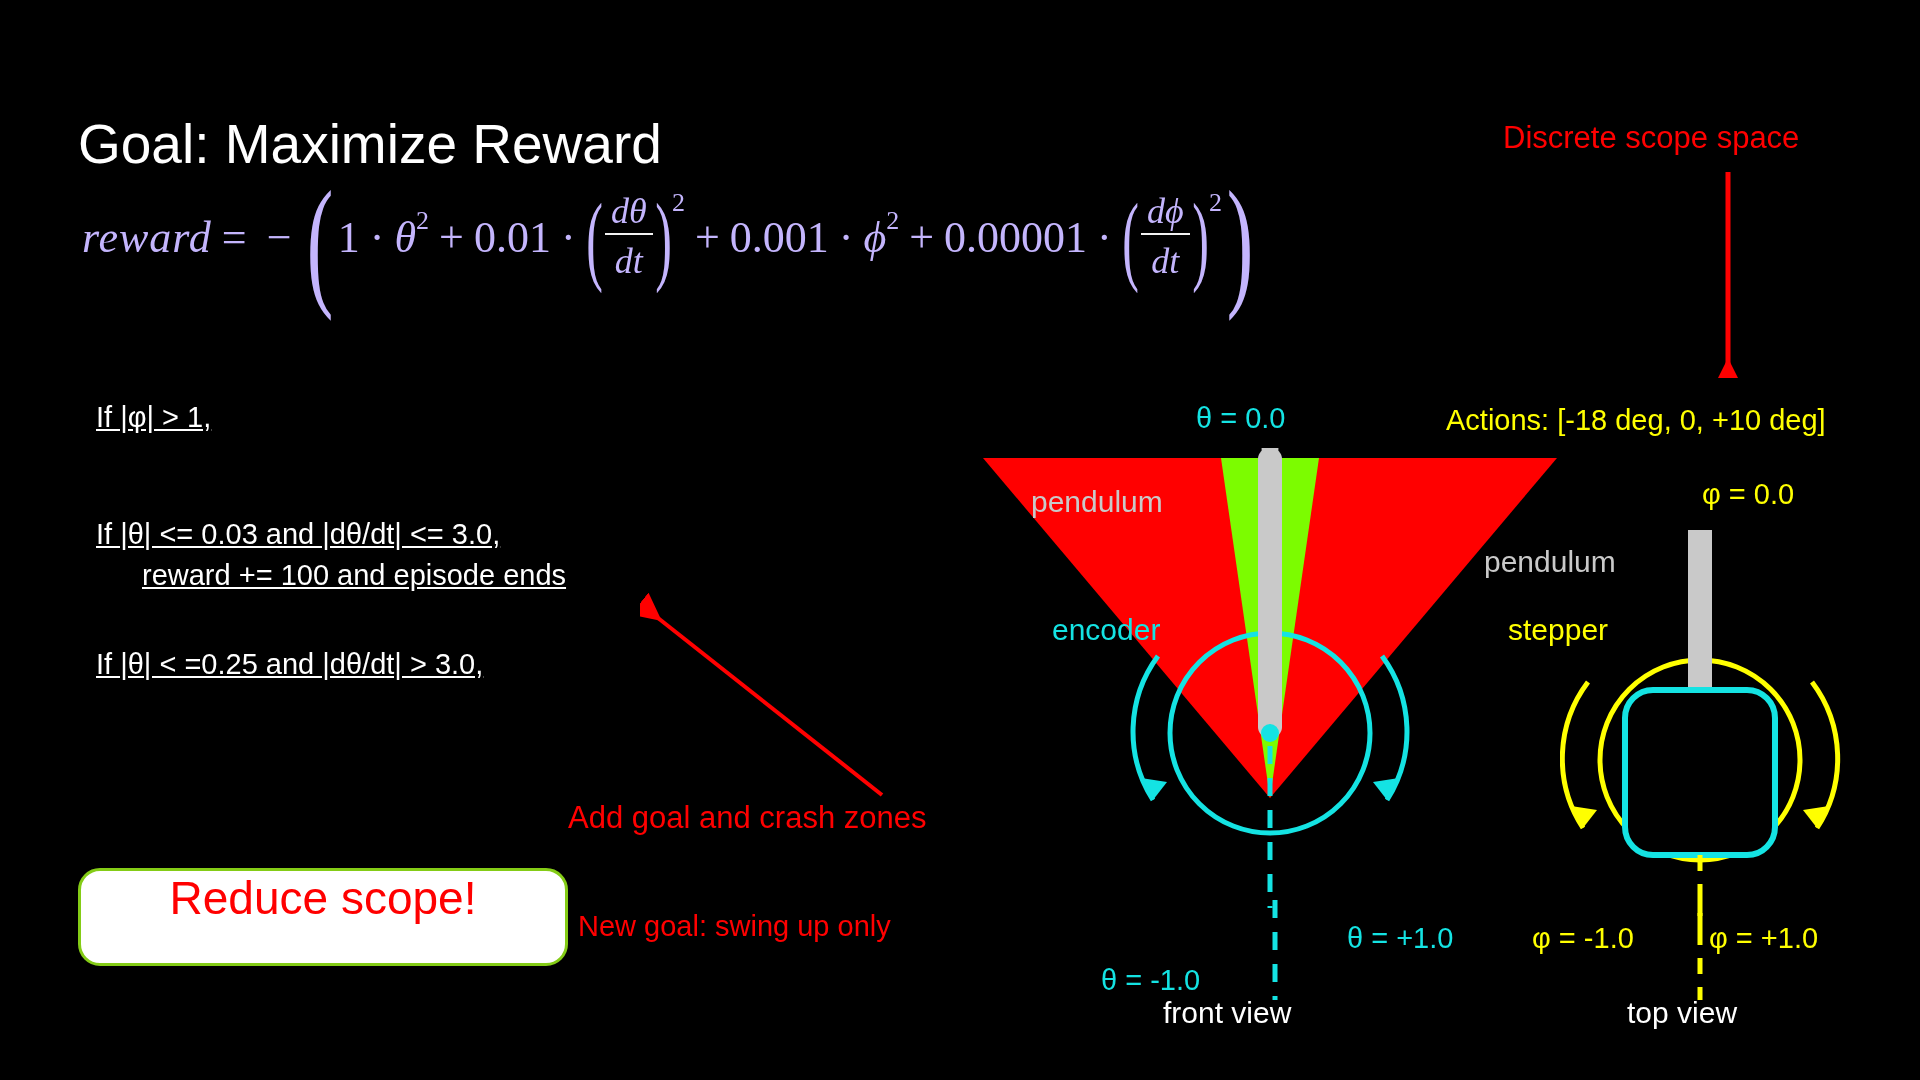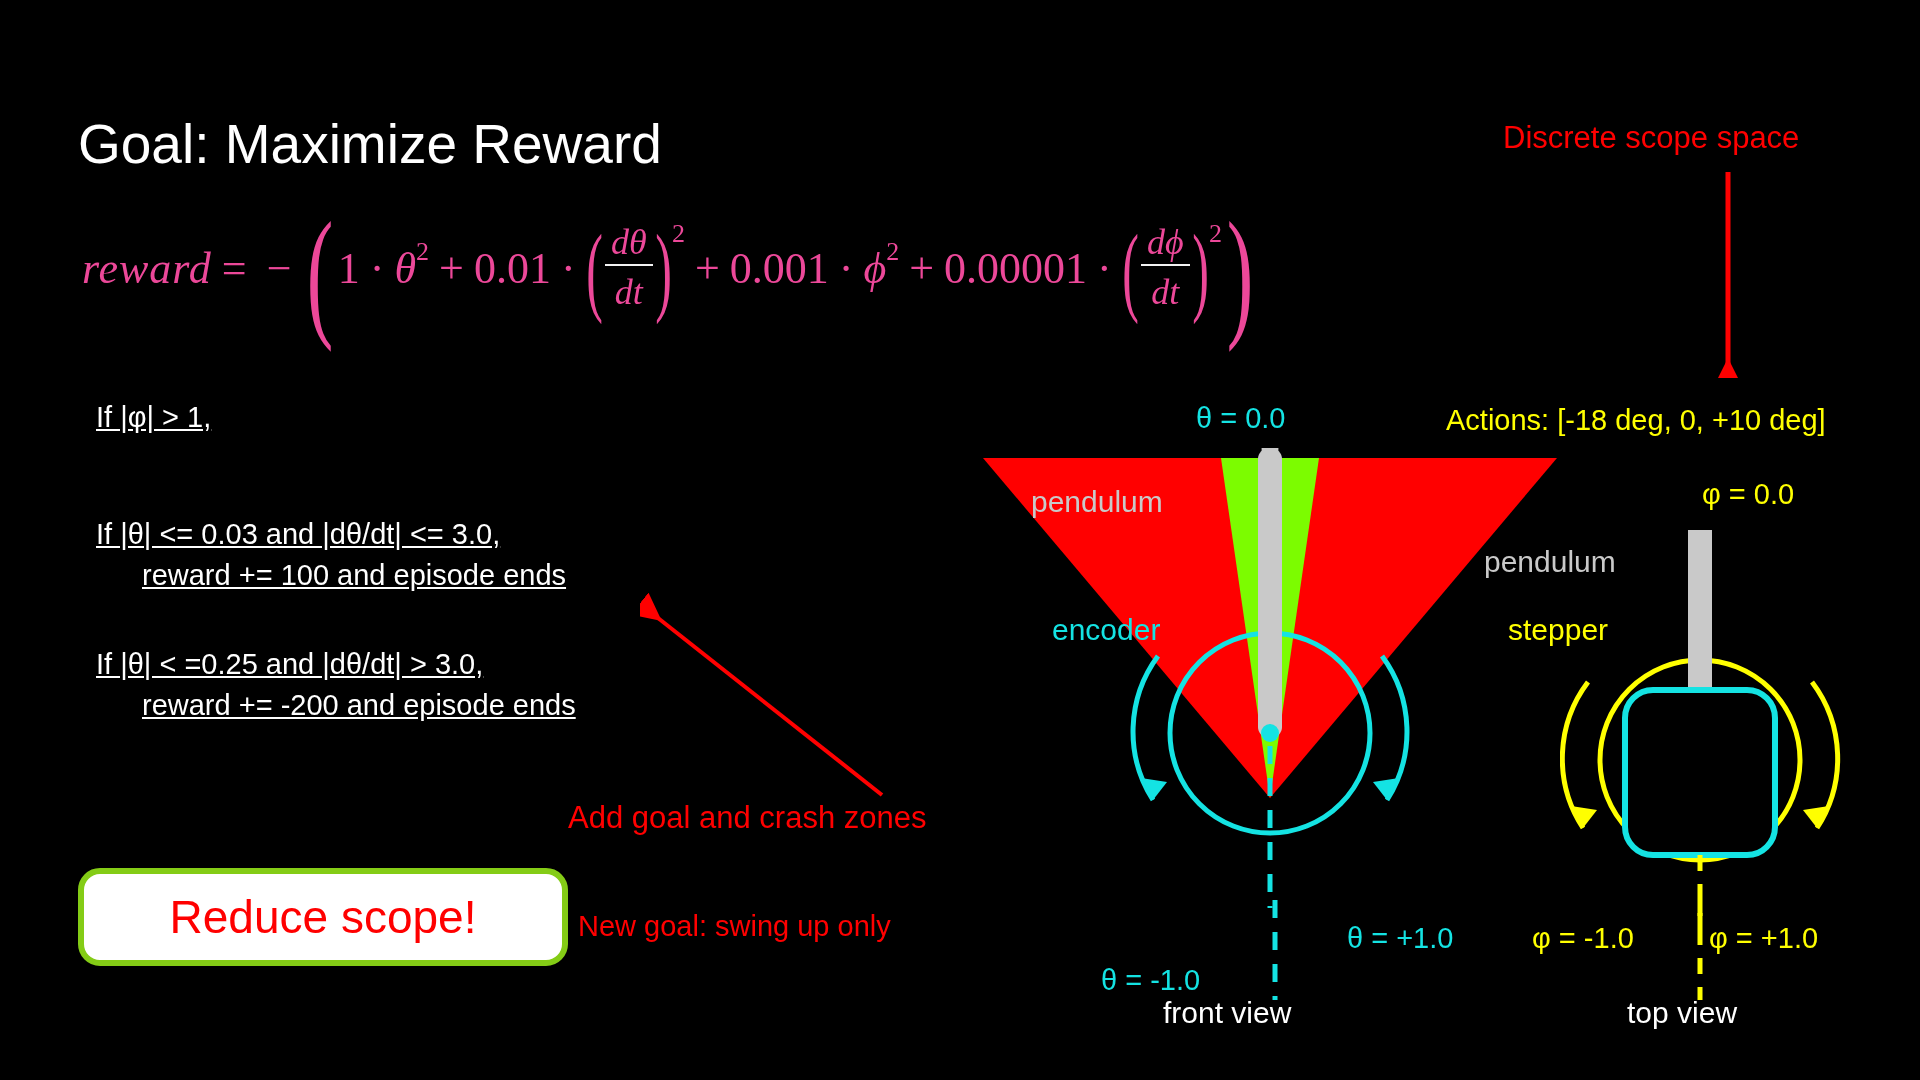--- a/index.html
+++ b/index.html
@@ -24,24 +24,24 @@
     font-size: 55px;
     line-height: 64px;
     color: #ffffff;
     font-family: "Liberation Sans", sans-serif;
     white-space: nowrap;
   }
 
   
   #reward-formula {
     left: 82px;
-    top: 203px;
+    top: 172px;
     font-family: "Liberation Serif", serif;
     font-style: italic;
-    color: #ec4899;
+    color: #c4b5fd;
     font-size: 44px;
     white-space: nowrap;
     display: flex;
     align-items: center;
     height: 130px;
   }
   .f-word { letter-spacing: 1px; }
   .op { font-style: normal; margin: 0 10px; }
   .num { font-style: normal; }
   .paren-big {
@@ -113,25 +113,25 @@
     font-size: 31px;
   }
 
   
   #reduce-scope-box {
     left: 78px;
     top: 868px;
     width: 490px;
     height: 98px;
     background: #ffffff;
-    border: 6px solid #84cc16;
+    border: 3px solid #84cc16;
     border-radius: 22px;
     box-sizing: border-box;
     display: flex;
-    align-items: center;
+    align-items: flex-start;
     justify-content: center;
   }
   #reduce-scope-label {
     color: #ff0000;
     font-size: 46px;
     font-family: "Liberation Sans", sans-serif;
     white-space: nowrap;
   }
 
   
@@ -195,21 +195,20 @@
   <div>If |φ| &gt; 1,</div>
 </div>
 
 <div class="abs rule-block" style="left:96px; top:514px;">
   <div>If |θ| &lt;= 0.03 and |dθ/dt| &lt;= 3.0,</div>
   <div class="rule-indent">reward += 100 and episode ends</div>
 </div>
 
 <div class="abs rule-block" style="left:96px; top:644px;">
   <div>If |θ| &lt; =0.25 and |dθ/dt| &gt; 3.0,</div>
-  <div class="rule-indent">reward += -200 and episode ends</div>
 </div>
 
 <svg class="abs" style="left:640px; top:590px;" width="290" height="230">
   <defs>
     <marker id="redArrow" markerWidth="7" markerHeight="7" refX="1.2" refY="3.5" orient="auto" markerUnits="strokeWidth">
       <path d="M7,0 L0,3.5 L7,7 z" fill="#ff0000"></path>
     </marker>
   </defs>
 
   <line x1="242" y1="205" x2="18" y2="28" stroke="#ff0000" stroke-width="4" marker-end="url(#redArrow)"></line>

